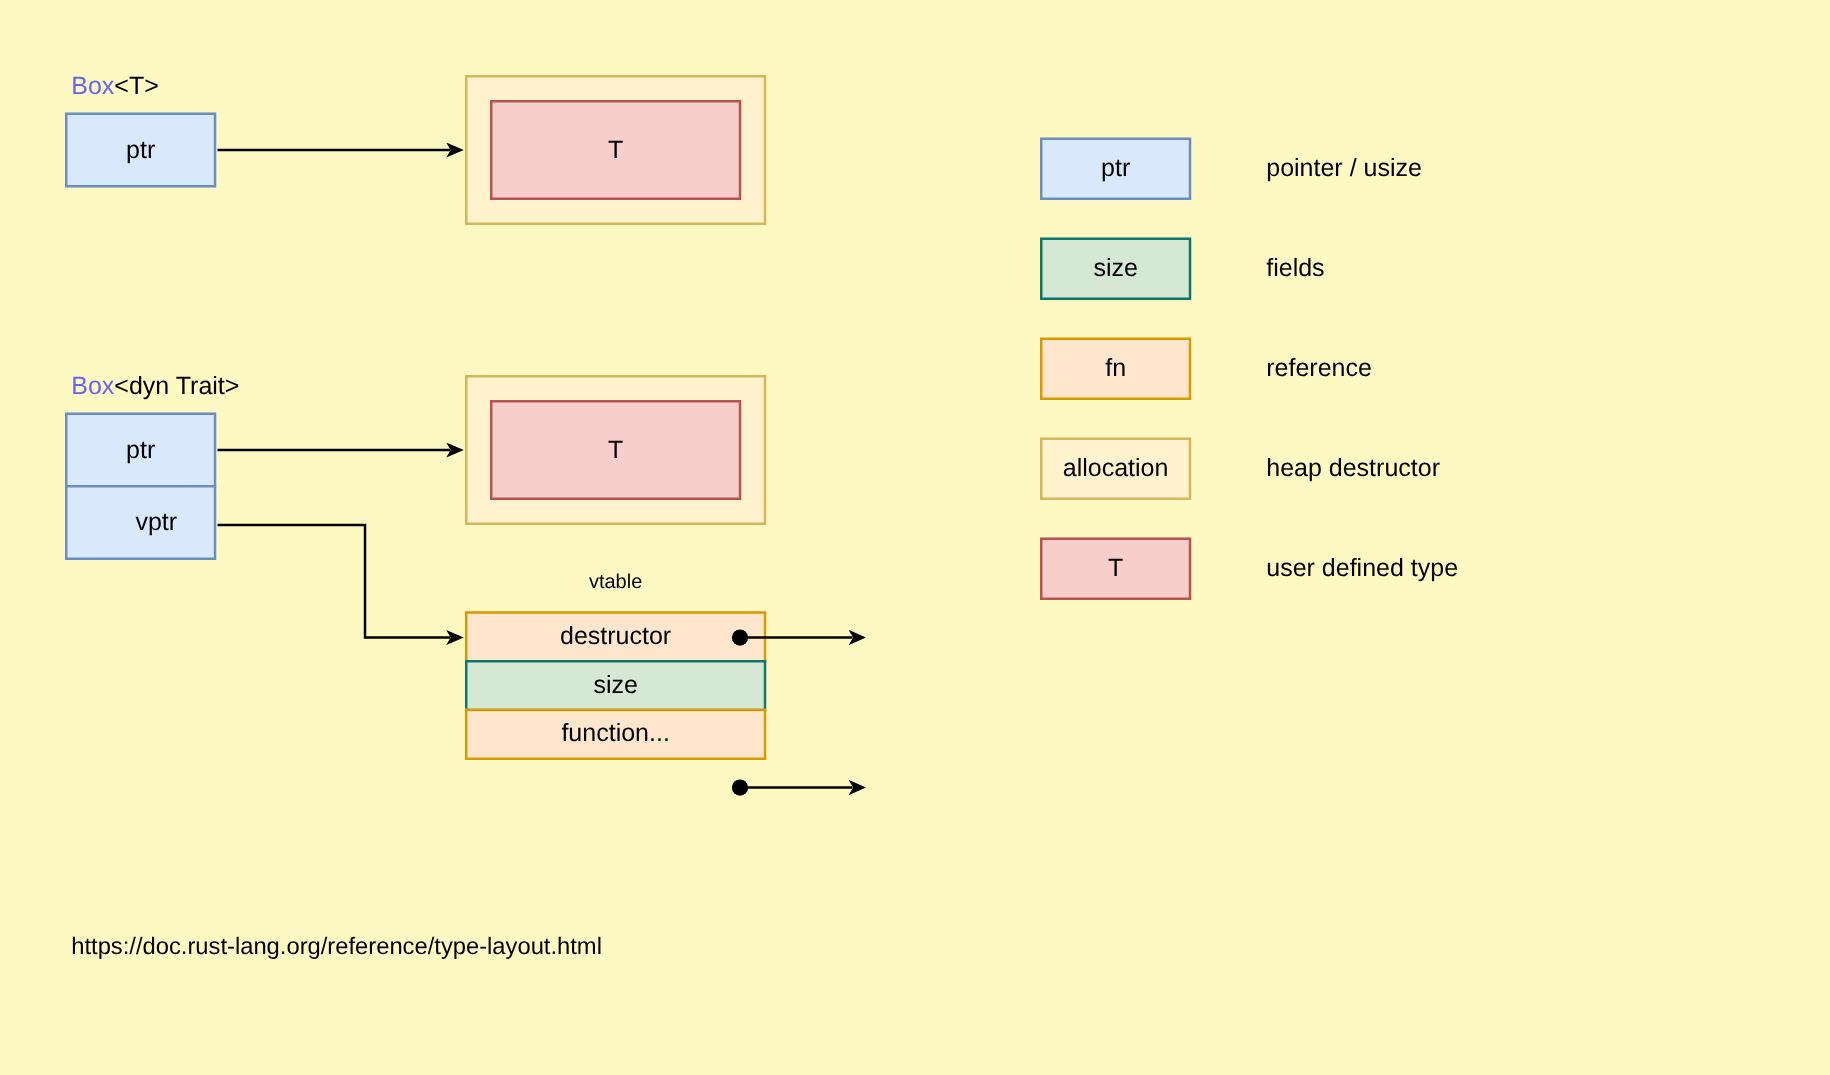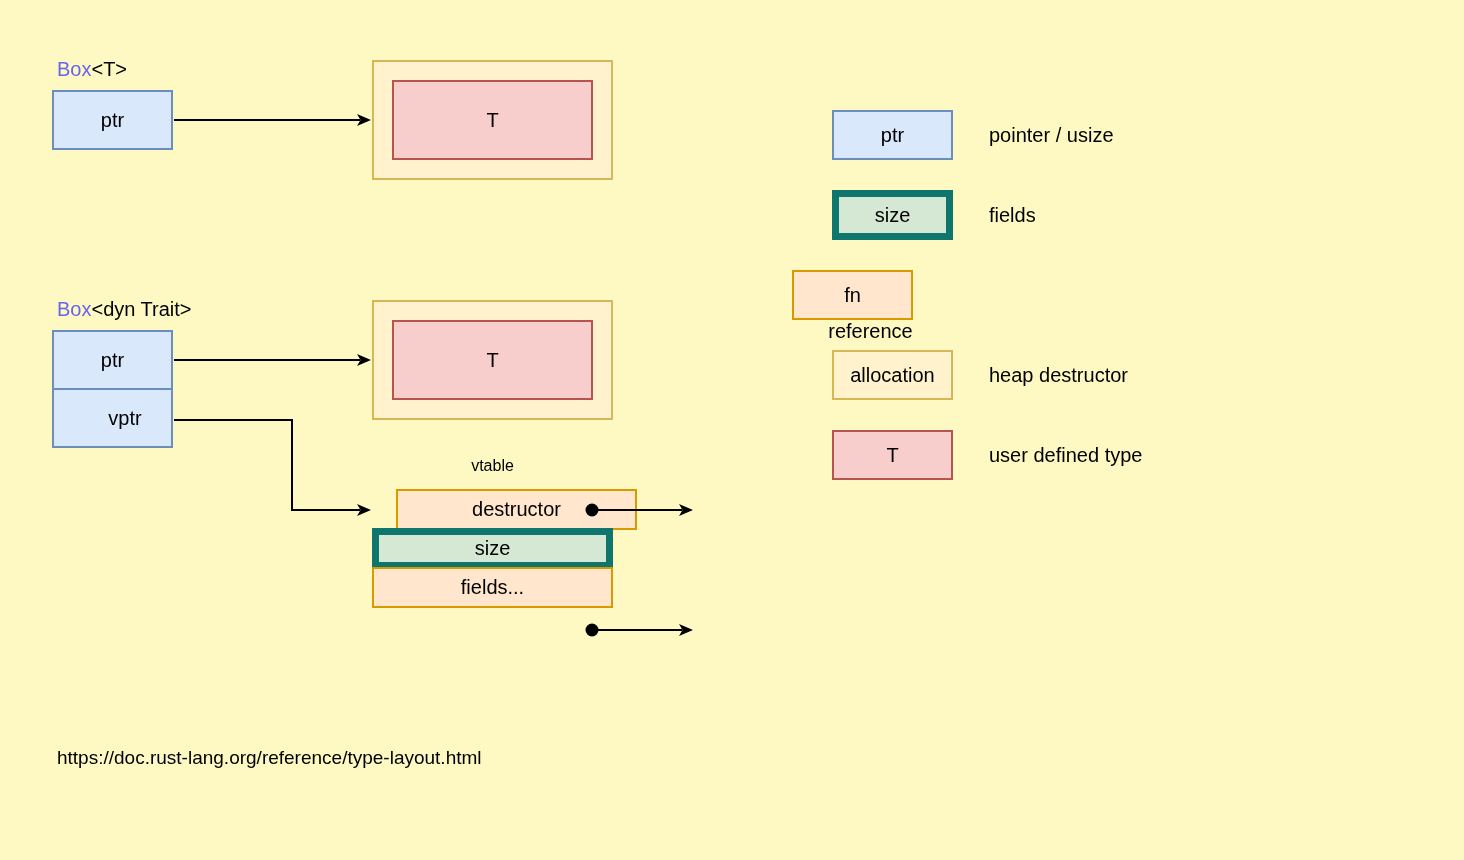--- a/index.html
+++ b/index.html
@@ -28,21 +28,21 @@
   
   .cell {
     box-sizing: border-box;
     display: flex;
     align-items: center;
     justify-content: center;
     font-size: 20px;
     color: #000000;
   }
   .cell-ptr   { background: #dae8fc; border: 2px solid #6c8ebf; }
-  .cell-field { background: #d5e8d4; border: 7px solid #0f766e; }
+  .cell-field { background: #d5e8d4; border: 2px solid #0f766e; }
   .cell-fn    { background: #ffe6cc; border: 2px solid #d79b00; }
   .cell-alloc { background: #fff2cc; border: 2px solid #d6b656; }
   .cell-type  { background: #f8cecc; border: 2px solid #b85450; }
 
   
   .struct-stack { box-sizing: border-box; }
   .struct-stack .cell + .cell { margin-top: -2px; padding-left: 25px; }
 
   
   .vtable-stack .cell + .cell { margin-top: -2px; }
@@ -62,21 +62,21 @@
     box-sizing: border-box;
     width: 121px;
     height: 50px;
     display: flex;
     align-items: center;
     justify-content: center;
     font-size: 20px;
     flex: 0 0 auto;
   }
   .legend-label {
-    margin-left: 36px;
+    margin-left: 60px;
     font-size: 20px;
     color: #000000;
     white-space: nowrap;
   }
 
   .footer-url {
     font-size: 19px;
     color: #000000;
     white-space: nowrap;
   }
@@ -116,46 +116,46 @@
   </div>
 
   <div class="abs cell cell-alloc" style="left:372px; top:300px; width:241px; height:120px;"></div>
   <div class="abs cell cell-type" style="left:392px; top:320px; width:201px; height:80px;">
     <span>T</span>
   </div>
 
   <div class="abs vtable-title" style="left:372px; top:457px; width:241px;">vtable</div>
 
   <div class="abs vtable-stack" style="left:372px; top:489px; width:241px;">
-    <div class="cell cell-fn" style="width:241px; height:41px;margin-left:24px;">
+    <div class="cell cell-fn" style="width:241px; height:41px;">
       <span>destructor</span>
     </div>
     <div class="cell cell-field" style="width:241px; height:41px;">
       <span>size</span>
     </div>
     <div class="cell cell-fn" style="width:241px; height:41px;">
-      <span>fields...</span>
+      <span>function...</span>
     </div>
   </div>
 
   <div class="abs legend-row" style="left:832px; top:110px;">
     <div class="legend-swatch cell-ptr">
       <span>ptr</span>
     </div>
     <span class="legend-label">pointer / usize</span>
   </div>
 
   <div class="abs legend-row" style="left:832px; top:190px;">
     <div class="legend-swatch cell-field">
       <span>size</span>
     </div>
     <span class="legend-label">fields</span>
   </div>
 
-  <div class="abs legend-row" style="left:792px; top:270px;flex-direction:column;">
+  <div class="abs legend-row" style="left:832px; top:270px;">
     <div class="legend-swatch cell-fn">
       <span>fn</span>
     </div>
     <span class="legend-label">reference</span>
   </div>
 
   <div class="abs legend-row" style="left:832px; top:350px;">
     <div class="legend-swatch cell-alloc">
       <span>allocation</span>
     </div>

